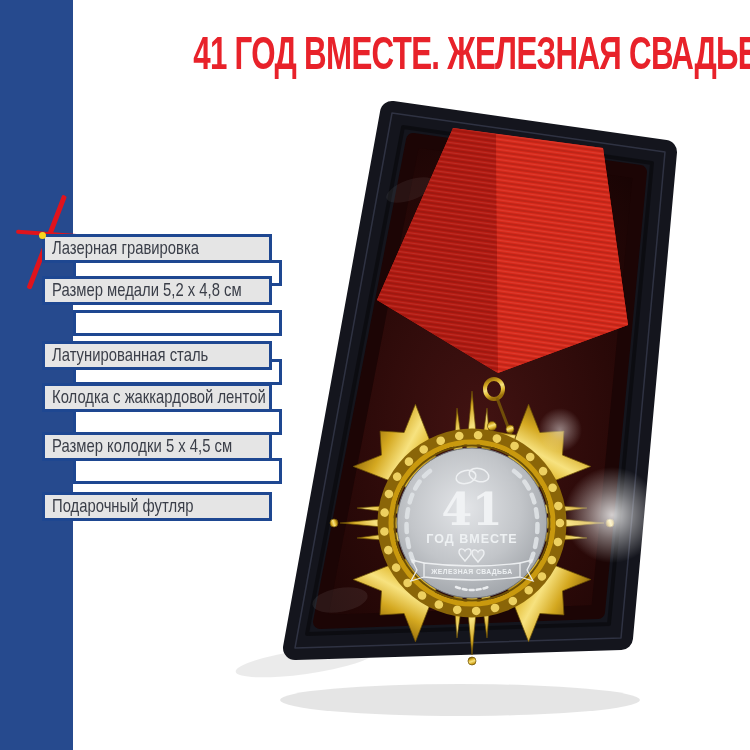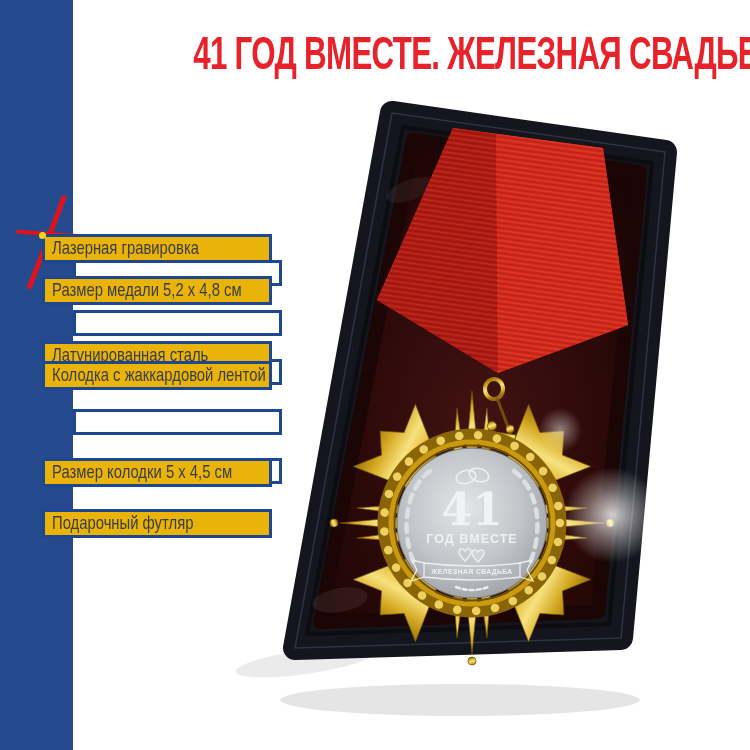--- a/index.html
+++ b/index.html
@@ -8,21 +8,21 @@
     background:#ffffff;font-family:"Liberation Sans",sans-serif;
   }
   
   .accent-bar{position:absolute;left:0;top:0;width:73px;height:750px;background:#264a8e;}
   
   .title{position:absolute;left:55px;top:24px;width:545px;height:58px;text-align:center;
     color:#e8222a;font-weight:bold;font-size:46px;line-height:58px;white-space:nowrap;}
   .squeeze-t{display:inline-block;transform:scaleX(.68);transform-origin:center;letter-spacing:-1px;}
   
   .feature{position:absolute;left:42px;width:230px;height:29px;box-sizing:border-box;
-    background:#eab308;border:3px solid #1e4791;z-index:2;overflow:hidden;}
+    background:#e5e5e5;border:3px solid #1e4791;z-index:2;overflow:hidden;}
   .ftxt{display:inline-block;transform:scaleX(.78);transform-origin:left center;
     font-size:19px;line-height:22px;color:#3a3e48;white-space:nowrap;padding-left:9px;}
   .connector{position:absolute;left:73px;width:209px;height:26px;box-sizing:border-box;
     background:#ffffff;border:3px solid #1e4791;z-index:1;}
   
   .cross-line{position:absolute;background:#e0131c;border-radius:2px;}
   .cl-h{left:16px;top:232px;width:66px;height:4px;transform:rotate(4deg);}
   .cl-d{left:-3px;top:240px;width:100px;height:4.5px;transform:rotate(111deg);}
   .cross-dot{position:absolute;left:39px;top:232px;width:7px;height:7px;border-radius:50%;
     background:#f7d51d;z-index:3;}
@@ -49,25 +49,25 @@
   <div class="connector" style="top:359px"></div>
   <div class="connector" style="top:409px"></div>
   <div class="connector" style="top:458px"></div>
 
   <div class="feature" style="top:234px">
     <span class="ftxt">Лазерная гравировка</span></div>
   <div class="feature" style="top:276px">
     <span class="ftxt">Размер медали 5,2 x 4,8 см</span></div>
   <div class="feature" style="top:341px">
     <span class="ftxt">Латунированная сталь</span></div>
-  <div class="feature" style="top:361px">
+  <div class="feature" style="top:383px">
     <span class="ftxt">Колодка с жаккардовой лентой</span></div>
-  <div class="feature" style="top:458px">
+  <div class="feature" style="top:432px">
     <span class="ftxt">Размер колодки 5 x 4,5 см</span></div>
-  <div class="feature" style="top:509px">
+  <div class="feature" style="top:492px">
     <span class="ftxt">Подарочный футляр</span></div>
 </div>
 
 <svg class="photo" viewBox="0 0 750 750">
   <defs>
     <radialGradient id="velv" cx="50%" cy="60%" r="75%">
       <stop offset="0" stop-color="#421312"></stop>
       <stop offset=".55" stop-color="#2a0908"></stop>
       <stop offset="1" stop-color="#160303"></stop>
     </radialGradient>

